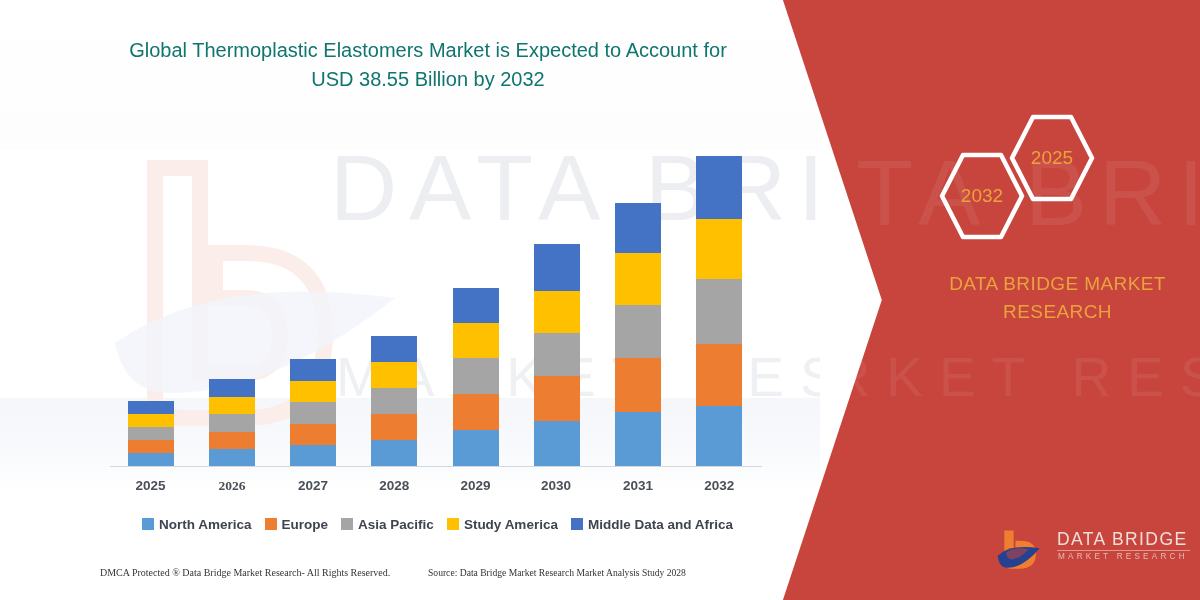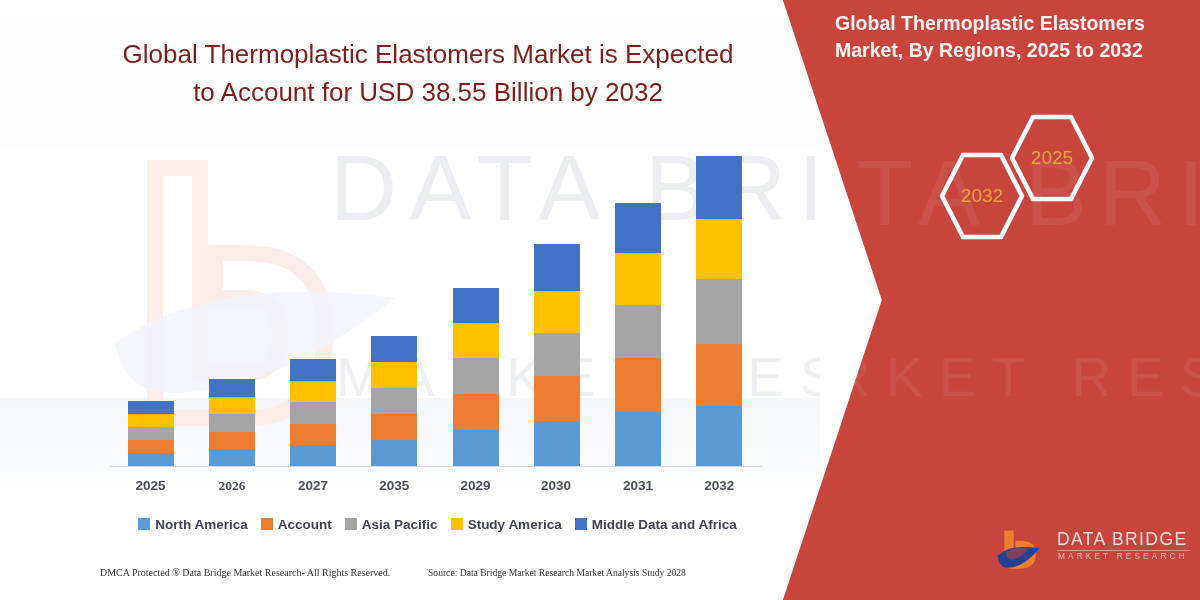--- a/index.html
+++ b/index.html
@@ -97,21 +97,21 @@
     background:rgba(255,255,255,.45);
   }
   .db-logo .txt2{
     position:absolute; left:63px; top:25px;
     font-size:8.2px; letter-spacing:3.2px; color:#e7b9b4; font-weight:400;
   }
 
   
   .headline{
     position:absolute; left:118px; top:36px; width:620px;
-    text-align:center; color:#7f1d1d; font-size:26px;
+    text-align:center; color:#0f766e; font-size:20px;
     line-height:1.45; font-weight:400;
   }
 
   
   .chart{ position:absolute; left:0; top:0; width:820px; height:600px; }
   .plot{ position:absolute; left:110px; top:140px; width:650px; height:326px; }
   .axis-line{
     position:absolute; left:110px; top:466px; width:652px; height:1px;
     background:#d4d7dd;
   }
@@ -222,34 +222,34 @@
           <div class="seg" style="background: rgb(165, 165, 165); height: 65px;"></div>
           <div class="seg" style="background: rgb(255, 192, 0); height: 60px;"></div>
           <div class="seg" style="background: rgb(68, 114, 196); height: 63px;"></div>
         </div>
       </div>
     <div class="axis-line"></div>
     <div class="xlabels" id="xlabels">
         <div class="xlabel" style="left: 10.625px;">2025</div>
         <div class="xlabel" style="left: 91.875px; font-family: Liberation Serif, serif;">2026</div>
         <div class="xlabel" style="left: 173.125px;">2027</div>
-        <div class="xlabel" style="left: 254.375px;">2035</div>
+        <div class="xlabel" style="left: 254.375px;">2028</div>
         <div class="xlabel" style="left: 335.625px;">2029</div>
         <div class="xlabel" style="left: 416px;">2030</div>
         <div class="xlabel" style="left: 498.125px;">2031</div>
         <div class="xlabel" style="left: 579.375px;">2032</div>
       </div>
     <div class="legend" id="legend">
         <div class="leg-item">
           <span class="leg-sw" style="background: rgb(91, 155, 213);"></span>
           <span class="leg-lb">North America</span>
         </div>
         <div class="leg-item">
           <span class="leg-sw" style="background: rgb(237, 125, 49);"></span>
-          <span class="leg-lb">Account</span>
+          <span class="leg-lb">Europe</span>
         </div>
         <div class="leg-item">
           <span class="leg-sw" style="background: rgb(165, 165, 165);"></span>
           <span class="leg-lb">Asia Pacific</span>
         </div>
         <div class="leg-item">
           <span class="leg-sw" style="background: rgb(255, 192, 0);"></span>
           <span class="leg-lb">Study America</span>
         </div>
         <div class="leg-item">
@@ -263,38 +263,39 @@
     <div class="foot-l">DMCA Protected ® Data Bridge Market Research- All Rights Reserved.</div>
     <div class="foot-r">Source: Data Bridge Market Research Market Analysis Study 2028</div>
   </div>
 
   <div class="red-panel"></div>
   <div class="red-wm">
     <div class="red-wm-t">DATA BRIDGE</div>
     <div class="red-wm-t2">MARKET RESEARCH</div>
   </div>
 
-  <div class="panel-title">Global Thermoplastic Elastomers Market, By Regions, 2025 to 2032</div>
 
   <div class="hexes">
     <div class="hex hex-2025">
       <svg viewBox="0 0 88 92" style="position:absolute;left:0;top:0;width:100%;height:100%;">
         <polygon points="25,5 63,5 84,46 63,87 25,87 4,46" fill="none" stroke="#ffffff" stroke-width="4.5" stroke-linejoin="round"></polygon>
       </svg>
       <span>2025</span>
     </div>
     <div class="hex hex-2032">
       <svg viewBox="0 0 88 92" style="position:absolute;left:0;top:0;width:100%;height:100%;">
         <polygon points="25,5 63,5 84,46 63,87 25,87 4,46" fill="none" stroke="#ffffff" stroke-width="4.5" stroke-linejoin="round"></polygon>
       </svg>
       <span>2032</span>
     </div>
   </div>
 
   <div class="brand-lines">
+    <div>DATA BRIDGE MARKET</div>
+    <div>RESEARCH</div>
   </div>
 
   <div class="db-logo">
     <svg viewBox="0 0 58 50" style="position:absolute;left:0;top:0;width:54px;height:48px;">
       <path d="M10 3 L10 38 Q10 44 17 44 L26 44 Q44 44 44 28 Q44 14 27 14 L22 14 L22 23 L27 23 Q33 23 33 29 Q33 35 27 35 L20 35 L20 3 Z" fill="#ef7e2e"></path>
       <path d="M3 30 Q16 17 48 22 Q30 43 14 43 Q4 43 3 30 Z" fill="#26418f"></path>
       <path d="M12 26 Q22 20 36 23 Q26 34 17 34 Q12 32 12 26 Z" fill="#c8453e" opacity=".55"></path>
     </svg>
     <div class="txt1">DATA BRIDGE</div>
     <div class="rule"></div>

